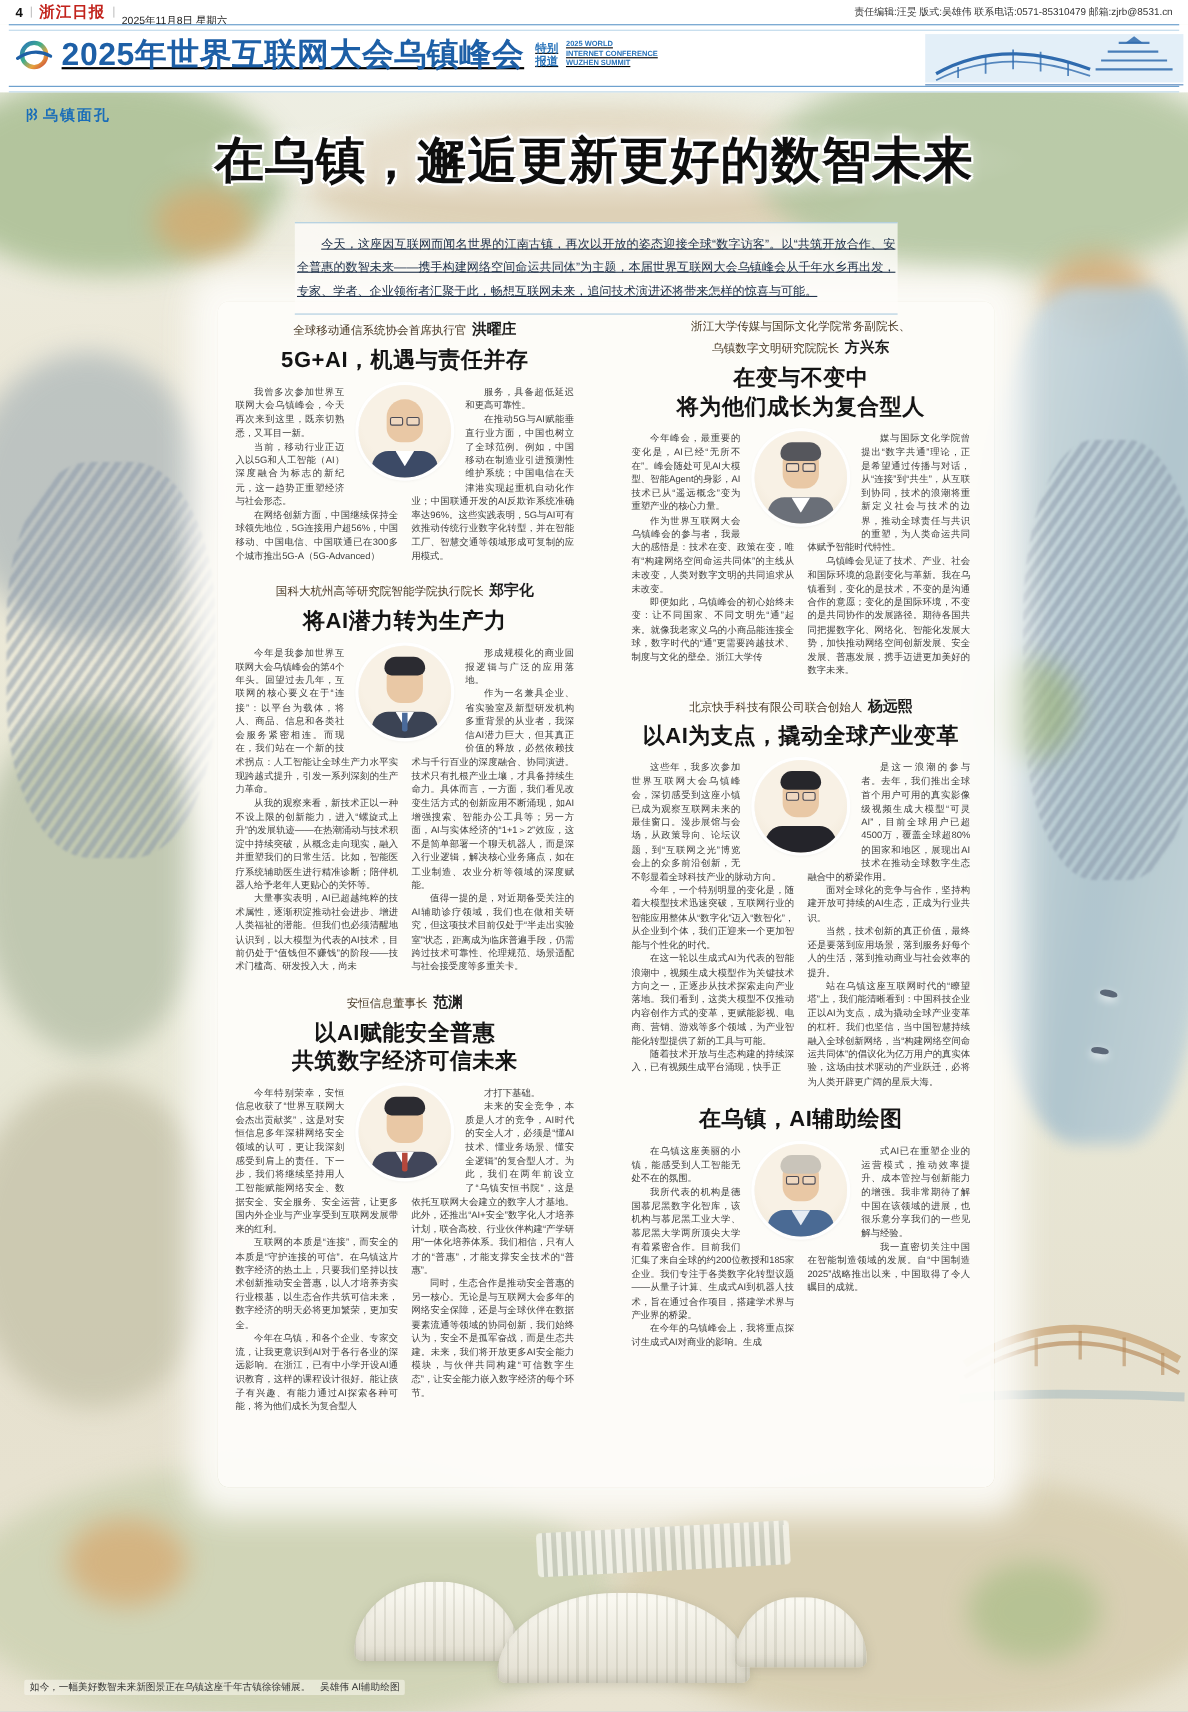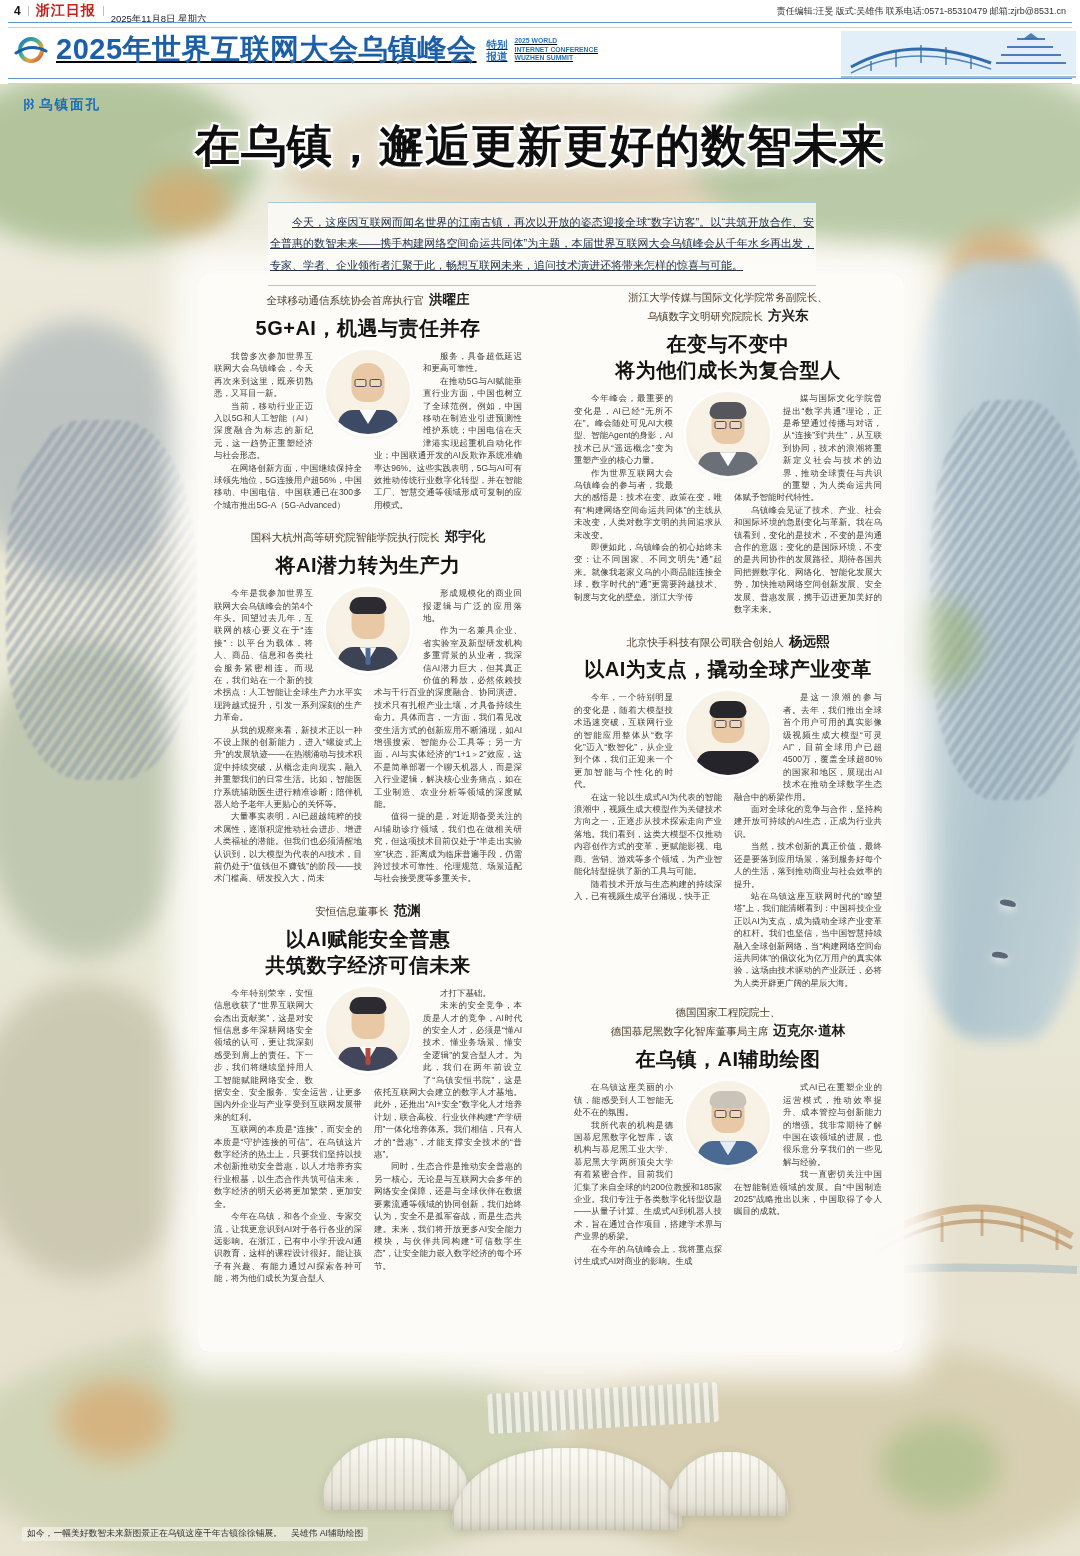--- a/index.html
+++ b/index.html
@@ -358,37 +358,36 @@
           <div class="av-head">
               <div class="av-hair"></div>
               <div class="av-glasses">
                 <i></i>
                 <i></i>
               </div>
             </div>
         </div>
         <div class="acol acol1">
             <div class="sp"></div>
+            <p>这些年，我多次参加世界互联网大会乌镇峰会，深切感受到这座小镇已成为观察互联网未来的最佳窗口。漫步展馆与会场，从政策导向、论坛议题，到“互联网之光”博览会上的众多前沿创新，无不彰显着全球科技产业的脉动方向。</p>
             <p>今年，一个特别明显的变化是，随着大模型技术迅速突破，互联网行业的智能应用整体从“数字化”迈入“数智化”，从企业到个体，我们正迎来一个更加智能与个性化的时代。</p>
             <p>在这一轮以生成式AI为代表的智能浪潮中，视频生成大模型作为关键技术方向之一，正逐步从技术探索走向产业落地。我们看到，这类大模型不仅推动内容创作方式的变革，更赋能影视、电商、营销、游戏等多个领域，为产业智能化转型提供了新的工具与可能。</p>
             <p>随着技术开放与生态构建的持续深入，已有视频生成平台涌现，快手正</p>
           </div>
         <div class="acol acol2 cont">
             <div class="sp"></div>
             <p>是这一浪潮的参与者。去年，我们推出全球首个用户可用的真实影像级视频生成大模型“可灵AI”，目前全球用户已超4500万，覆盖全球超80%的国家和地区，展现出AI技术在推动全球数字生态融合中的桥梁作用。</p>
             <p>面对全球化的竞争与合作，坚持构建开放可持续的AI生态，正成为行业共识。</p>
             <p>当然，技术创新的真正价值，最终还是要落到应用场景，落到服务好每个人的生活，落到推动商业与社会效率的提升。</p>
             <p>站在乌镇这座互联网时代的“瞭望塔”上，我们能清晰看到：中国科技企业正以AI为支点，成为撬动全球产业变革的杠杆。我们也坚信，当中国智慧持续融入全球创新网络，当“构建网络空间命运共同体”的倡议化为亿万用户的真实体验，这场由技术驱动的产业跃迁，必将为人类开辟更广阔的星辰大海。</p>
           </div>
       </div>
     </article>
 
     <article>
-      <div class="byline"><span>德国国家工程院院士、
-德国慕尼黑数字化智库董事局主席</span><span class="name">迈克尔·道林</span></div>
       <h3 class="a-title">在乌镇，AI辅助绘图</h3>
       <div class="a-body">
         <div class="avatar" data-variant="silver-hair-glasses-blue">
           <div class="av-torso">
               <div class="av-shirt"></div>
             </div>
           <div class="av-head">
               <div class="av-hair"></div>
               <div class="av-glasses">
                 <i></i>

